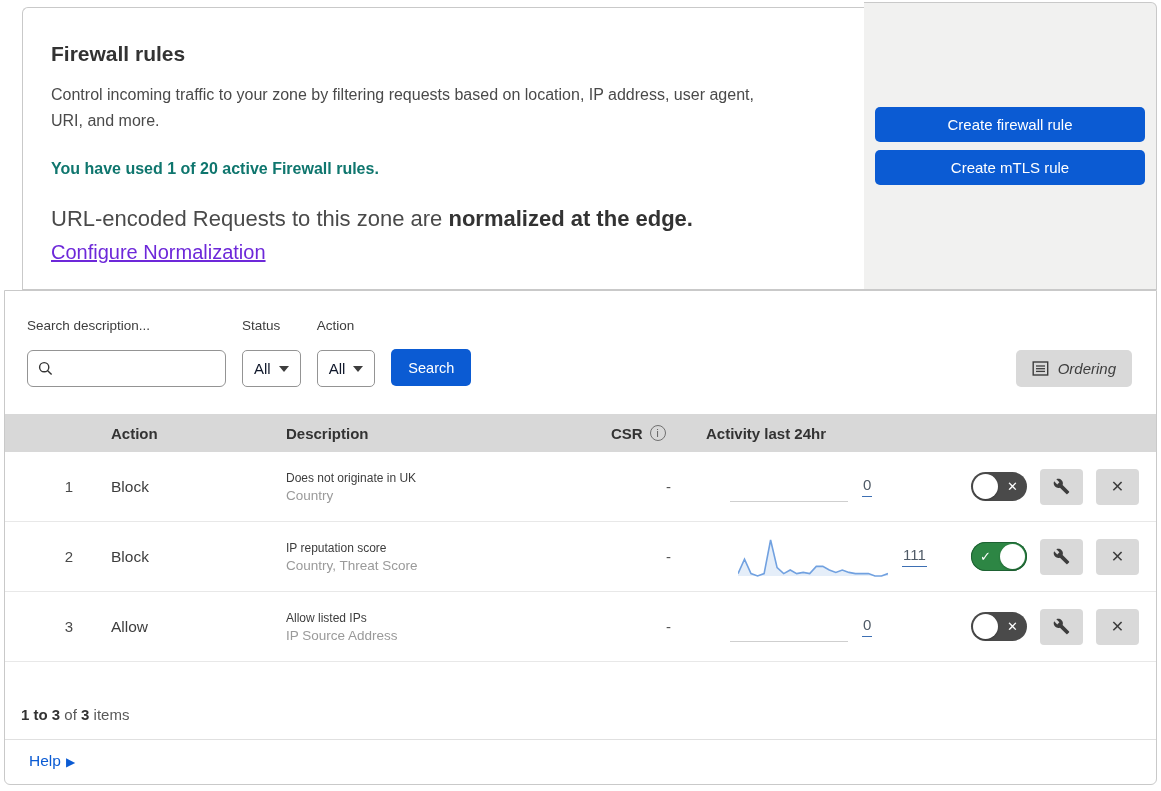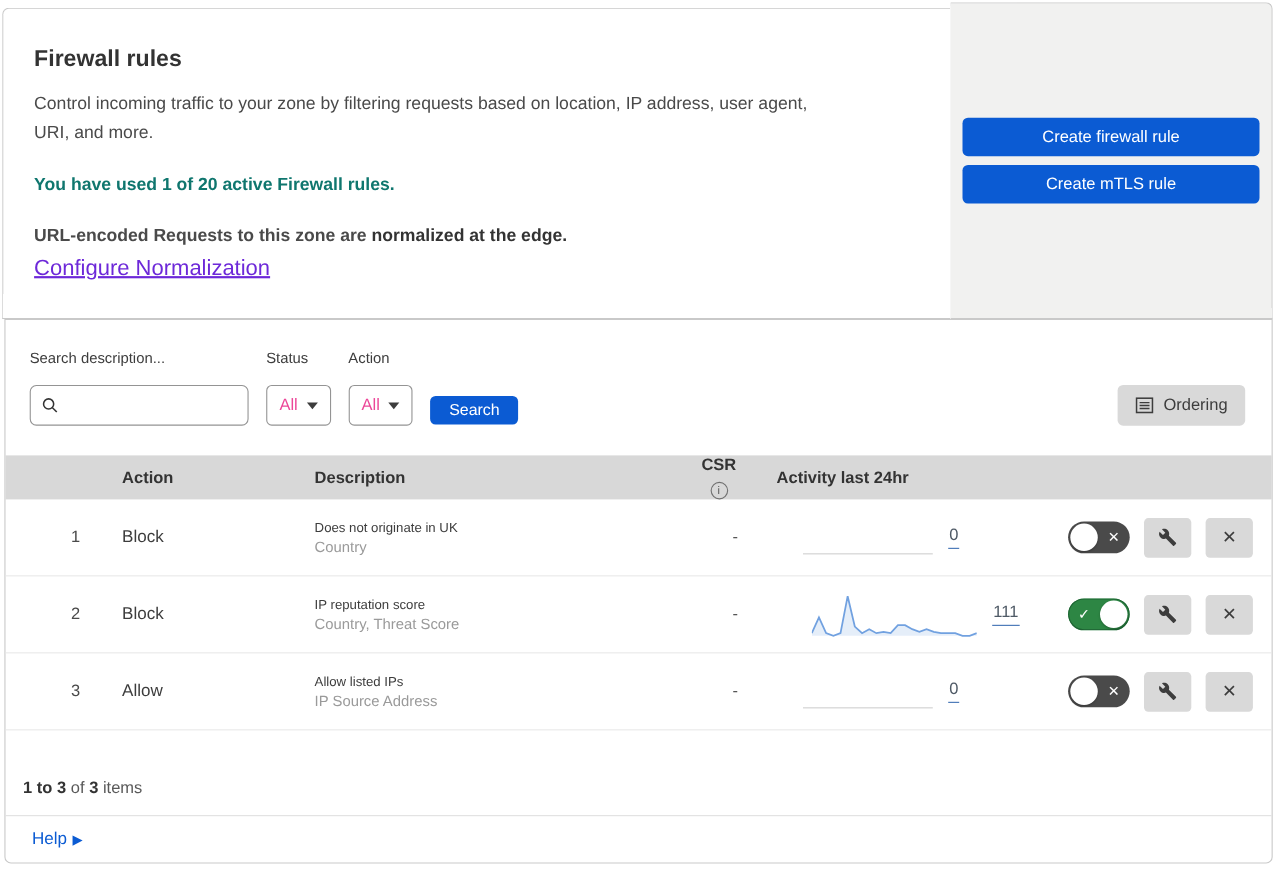--- a/index.html
+++ b/index.html
@@ -7,31 +7,31 @@
     font-family: "Liberation Sans", "DejaVu Sans", sans-serif;
     background: #ffffff;
     color: #333;
   }
   .page { width: 1161px; height: 791px; background: #fff; overflow: hidden; }
 
   
   .top-wrap { display: flex; height: 290px; }
   .intro-card {
     flex: 1;
-    margin: 7px 0 0 2px;
+    margin: 7px 0 0 22px;
     border: 1px solid #c9c9c9;
     border-right: none;
     border-radius: 6px 0 0 0;
     background: #fff;
     padding: 34px 48px 0 28px;
   }
   .intro-card h1 { font-size: 21px; font-weight: 600; color: #333; margin-bottom: 16px; }
   .intro-desc { font-size: 16px; color: #4a4a4a; line-height: 1.62; max-width: 712px; margin-bottom: 26px; }
   .intro-usage { font-size: 16px; font-weight: 700; color: #0f766e; margin-bottom: 28px; }
-  .intro-norm { font-size: 16px; color: #4a4a4a; font-weight: bold; }
+  .intro-norm { font-size: 22px; color: #4a4a4a; }
   .intro-norm b { color: #333; }
   .intro-link {
     display: inline-block; margin-top: 9px; font-size: 20px;
     color: #6d28d9; text-decoration: underline; cursor: pointer;
   }
   .actions-panel {
     width: 293px;
     margin: 2px 4px 0 0;
     border: 1px solid #c9c9c9;
     border-left: none;
@@ -61,53 +61,53 @@
   .filter-group { margin-right: 16px; }
   .filter-label { display: block; font-size: 13.5px; color: #3d3d3d; margin-bottom: 17px; }
   .search-box {
     width: 199px; height: 37px;
     border: 1px solid #949494; border-radius: 6px;
     display: flex; align-items: center; padding: 0 10px; background: #fff;
   }
   .search-box input { border: none; outline: none; flex: 1; font-size: 14px; font-family: inherit; margin-left: 8px; min-width: 0; }
   .dropdown {
     height: 37px; border: 1px solid #949494; border-radius: 5px; background: #fff;
-    display: inline-flex; align-items: center; padding: 0 11px; font-size: 15px; color: #ec4899; cursor: pointer;
+    display: inline-flex; align-items: center; padding: 0 11px; font-size: 15px; color: #0f172a; cursor: pointer;
   }
   .caret-down {
     width: 0; height: 0; margin-left: 8px;
     border-left: 5px solid transparent; border-right: 5px solid transparent;
     border-top: 6px solid #3d3d3d;
   }
   .btn-search {
-    height: 26px; padding: 0 17px; margin-bottom: 1px;
+    height: 37px; padding: 0 17px; margin-bottom: 1px;
     background: #0b5bd3; color: #fff; border: none; border-radius: 5px;
     font-size: 14.5px; font-family: inherit; cursor: pointer;
   }
   .spacer { flex: 1; }
   .btn-ordering {
     height: 37px; padding: 0 16px;
     background: #d9d9d9; color: #3d3d3d; border: none; border-radius: 5px;
     font-size: 15px; font-family: inherit; cursor: pointer;
-    display: inline-flex; align-items: center; gap: 9px;
+    display: inline-flex; align-items: center; gap: 9px; font-style: italic;
   }
 
   
   .grid-row {
     display: grid;
     grid-template-columns: 88px 193px 310px 100px 245px 1fr;
     align-items: center;
   }
   .table-header {
     height: 46px;
     background: #d8d8d8;
     font-size: 15px; font-weight: 600; color: #333;
   }
   .th-action { padding-left: 18px; }
-  .th-csr { padding-left: 15px; display: flex; align-items: center; gap: 7px; flex-direction: column; }
+  .th-csr { padding-left: 15px; display: flex; align-items: center; gap: 7px; }
   .th-activity { padding-left: 10px; }
   .info-circle {
     width: 16px; height: 16px; border: 1px solid #707070; border-radius: 50%;
     display: inline-flex; align-items: center; justify-content: center;
     font-size: 10px; font-weight: 400; color: #555; font-style: normal;
   }
   .rule-row { height: 70px; border-bottom: 1px solid #e8e8e8; }
   .cell.num { text-align: right; padding-right: 20px; font-size: 15px; color: #4a4a4a; }
   .cell.action { padding-left: 18px; font-size: 15.5px; color: #3d3d3d; }
   .desc-title { font-size: 12px; color: #3d3d3d; margin-bottom: 3px; }

